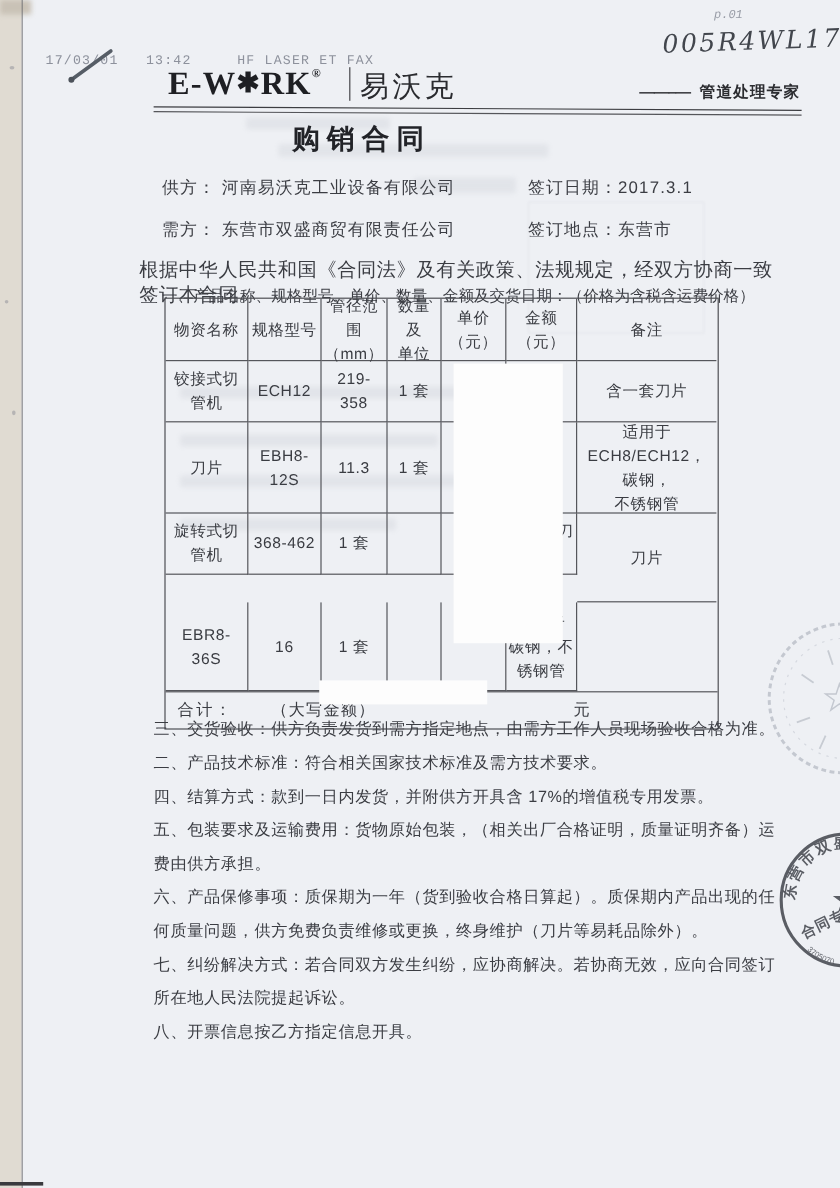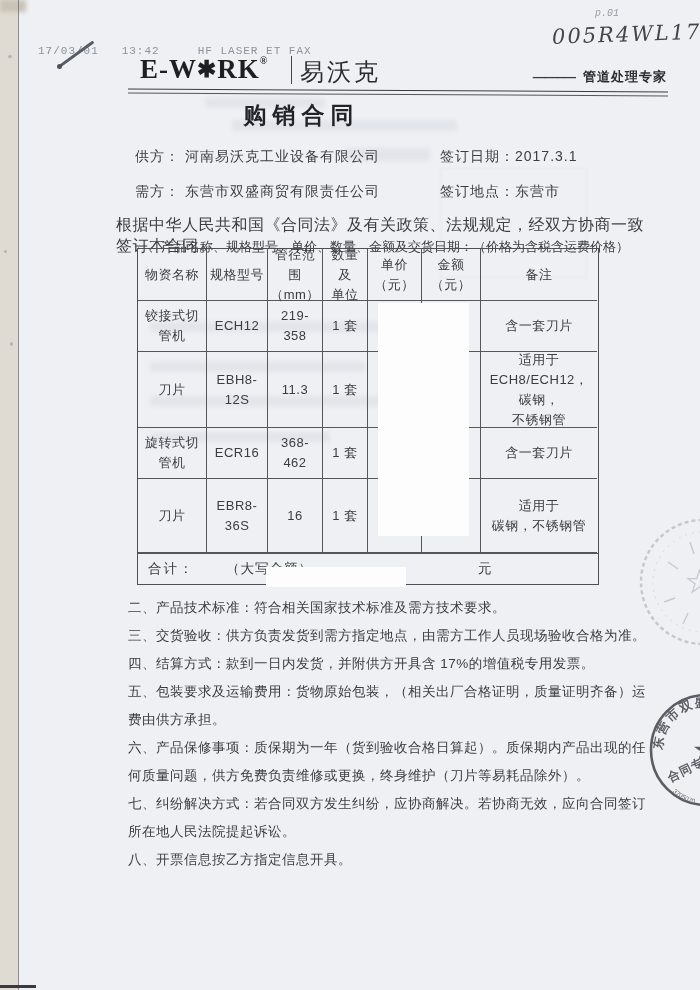--- a/index.html
+++ b/index.html
@@ -205,23 +205,20 @@
     <div class="cell r2">
         <span>适用于</span>
         <span>ECH8/ECH12，碳钢，</span>
         <span>不锈钢管</span>
       </div>
 
     <div class="cell r3">
         <span>旋转式切管机</span>
       </div>
     <div class="cell r3">
-        <span>ECR16</span>
-      </div>
-    <div class="cell r3">
         <span>368-462</span>
       </div>
     <div class="cell r3">
         <span>1 套</span>
       </div>
     <div class="cell r3">
         <span></span>
       </div>
     <div class="cell r3">
         <span></span>
@@ -257,22 +254,22 @@
     <span class="total-label">合计：</span>
     <span class="total-caps">（大写金额）</span>
     <span class="total-unit">元</span>
   </div>
 
   <div class="whiteout wo-main"></div>
   <div class="whiteout wo-total"></div>
 </div>
 
 <div class="terms">
+  <p>三、交货验收：供方负责发货到需方指定地点，由需方工作人员现场验收合格为准。</p>
   <p>二、产品技术标准：符合相关国家技术标准及需方技术要求。</p>
-  <p>三、交货验收：供方负责发货到需方指定地点，由需方工作人员现场验收合格为准。</p>
   <p>四、结算方式：款到一日内发货，并附供方开具含 17%的增值税专用发票。</p>
   <p>五、包装要求及运输费用：货物原始包装，（相关出厂合格证明，质量证明齐备）运费由供方承担。</p>
   <p>六、产品保修事项：质保期为一年（货到验收合格日算起）。质保期内产品出现的任何质量问题，供方免费负责维修或更换，终身维护（刀片等易耗品除外）。</p>
   <p>七、纠纷解决方式：若合同双方发生纠纷，应协商解决。若协商无效，应向合同签订所在地人民法院提起诉讼。</p>
   <p>八、开票信息按乙方指定信息开具。</p>
 </div>
 
 <svg class="stamp-svg stamp-faint" width="72" height="140">
   <circle cx="75" cy="70" r="62" fill="none" stroke="#a3a9b4" stroke-width="2.5" stroke-dasharray="4 3"></circle>
   <circle cx="75" cy="70" r="50" fill="none" stroke="#aeb4bf" stroke-width="1" stroke-dasharray="2 5" opacity=".7"></circle>

